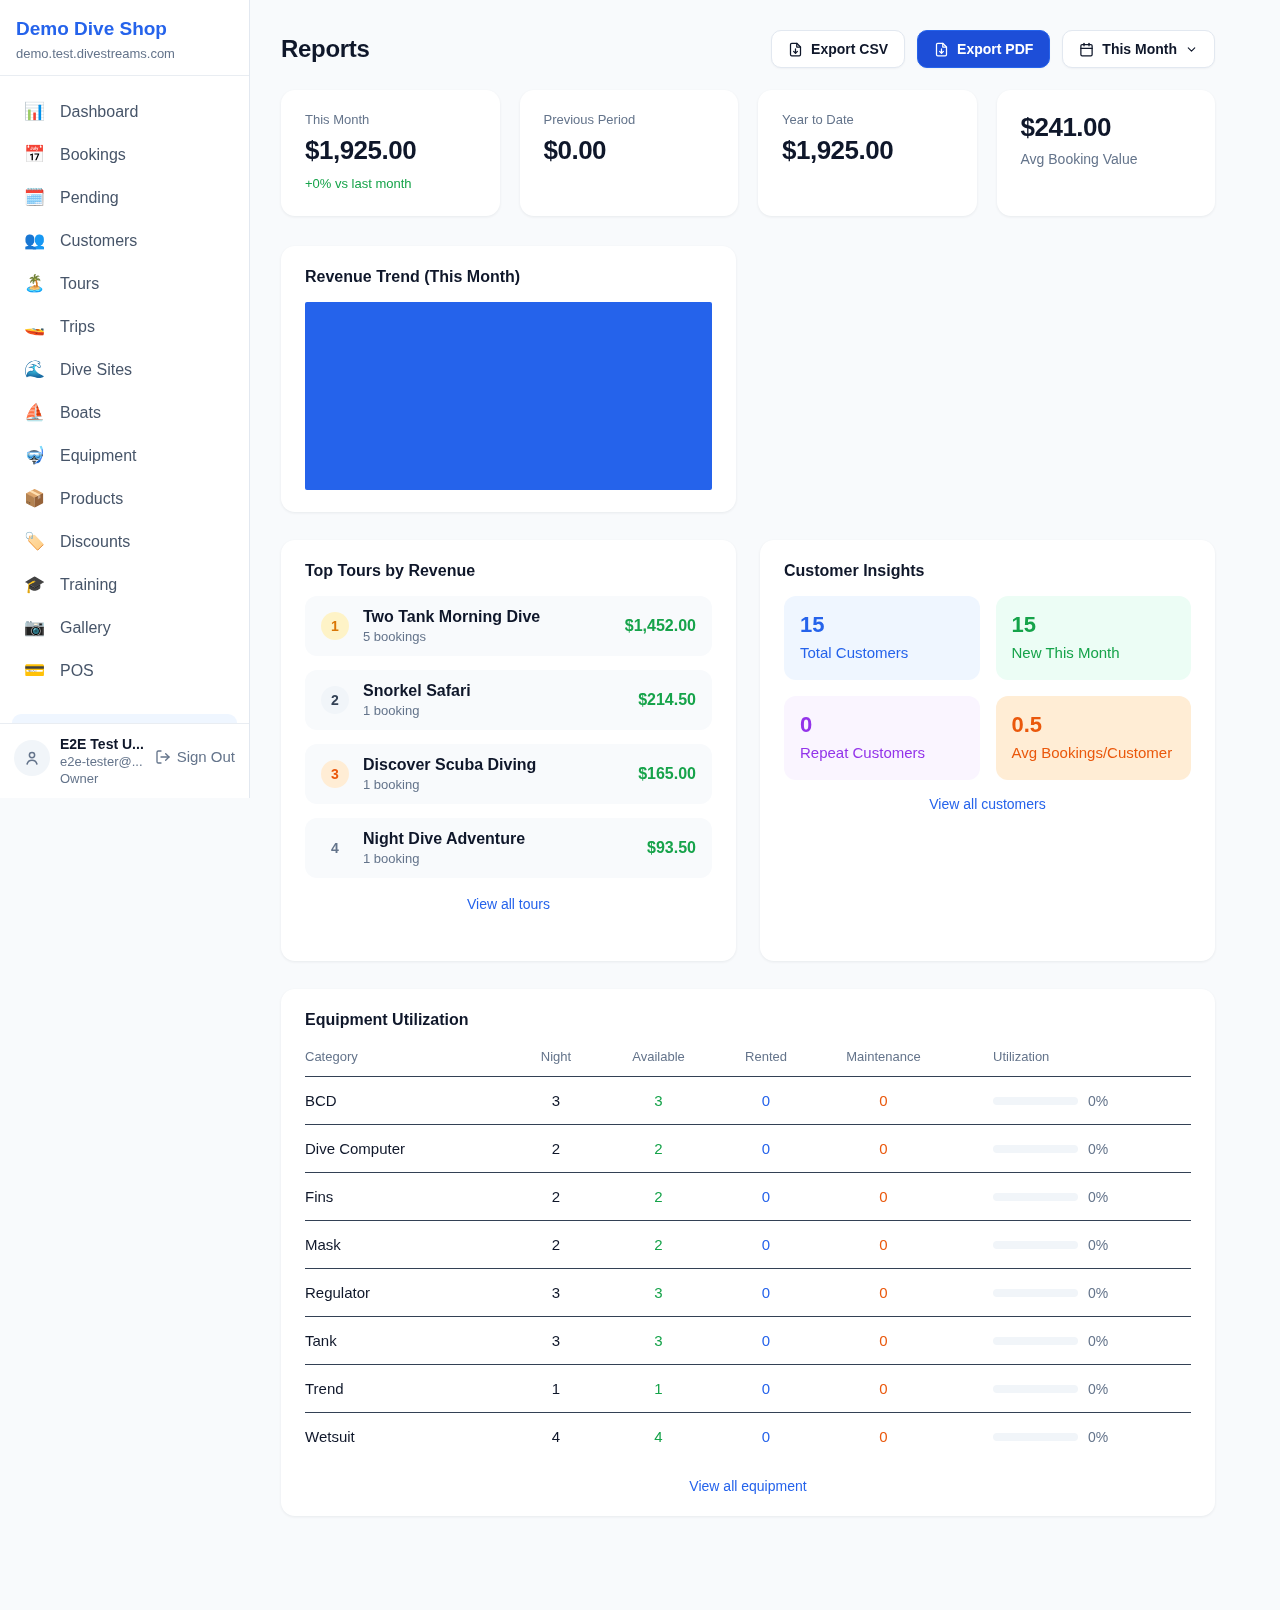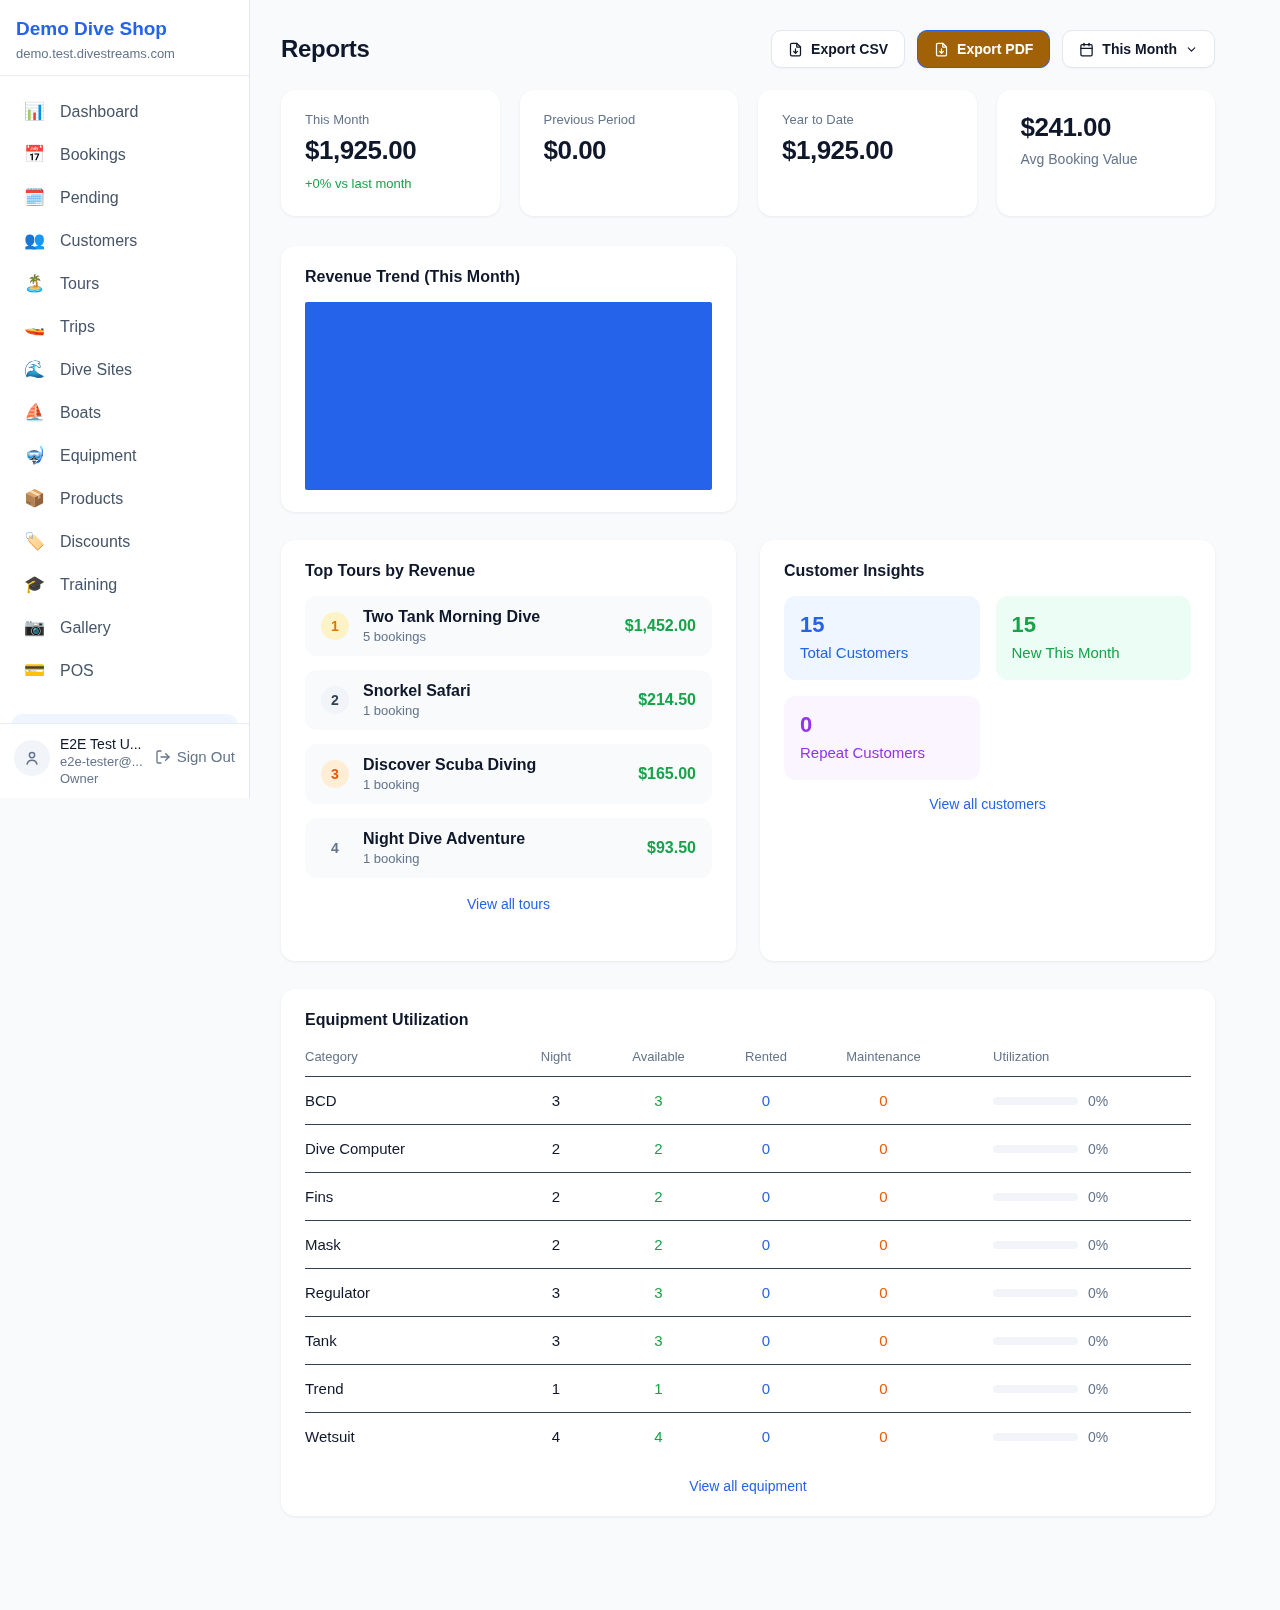--- a/index.html
+++ b/index.html
@@ -39,38 +39,38 @@
     padding: 12px 14px;
     display: flex; align-items: flex-start; gap: 10px;
   }
   .avatar {
     width: 36px; height: 36px; border-radius: 50%;
     background: #f1f5f9; color: #64748b;
     display: flex; align-items: center; justify-content: center;
     flex: none; margin-top: 4px;
   }
   .user-meta { min-width: 0; }
-  .user-name { font-size: 14px; font-weight: normal; color: #0f172a; margin-bottom: 2px; white-space: nowrap; }
+  .user-name { font-size: 14px; font-weight: bold; color: #0f172a; margin-bottom: 2px; white-space: nowrap; }
   .user-email { font-size: 13px; color: #64748b; margin-bottom: 2px; white-space: nowrap; }
   .user-role { font-size: 13px; color: #64748b; }
   .signout { margin-left: auto; display: flex; align-items: center; gap: 6px; color: #64748b; font-size: 15px; cursor: pointer; padding-top: 12px; white-space: nowrap; justify-content: center; }
   
   .main { flex: 1; padding: 30px 0 0 31px; }
   .content { width: 934px; }
   .page-header { display: flex; align-items: center; justify-content: space-between; margin-bottom: 22px; }
   .page-title { font-size: 24px; font-weight: bold; letter-spacing: -0.3px; }
   .header-actions { display: flex; gap: 12px; }
   .btn {
     display: flex; align-items: center; gap: 8px;
     height: 38px; padding: 0 16px;
     border-radius: 10px; border: 1px solid #e2e8f0;
     background: #fff; font-size: 14px; font-weight: bold; color: #0f172a;
     cursor: pointer; box-shadow: 0 1px 2px rgba(15,23,42,.04);
   }
-  .btn-primary { background: #a16207; border-color: #2563eb; color: #fff; }
+  .btn-primary { background: #1d4ed8; border-color: #2563eb; color: #fff; }
   .btn svg { display: block; }
   .card {
     background: #fff; border-radius: 14px;
     box-shadow: 0 1px 3px rgba(15,23,42,.07);
     padding: 22px 24px;
   }
   .card-title { font-size: 16px; font-weight: bold; margin-bottom: 16px; }
   
   .stats-row { display: grid; grid-template-columns: repeat(4, 1fr); gap: 20px; margin-bottom: 30px; }
   .stat-card { height: 126px; }
@@ -330,20 +330,24 @@
             <div class="tile-label" style="color: rgb(37, 99, 235);">Total Customers</div>
           </div>
           <div class="tile" style="background-color: rgb(236, 253, 245);">
             <div class="tile-value" style="color: rgb(22, 163, 74);">15</div>
             <div class="tile-label" style="color: rgb(22, 163, 74);">New This Month</div>
           </div>
           <div class="tile" style="background-color: rgb(250, 245, 255);">
             <div class="tile-value" style="color: rgb(147, 51, 234);">0</div>
             <div class="tile-label" style="color: rgb(147, 51, 234);">Repeat Customers</div>
           </div>
+          <div class="tile" style="background-color: rgb(255, 237, 213);">
+            <div class="tile-value" style="color: rgb(234, 88, 12);">0.5</div>
+            <div class="tile-label" style="color: rgb(234, 88, 12);">Avg Bookings/Customer</div>
+          </div>
         </div>
         <a class="view-link">View all customers</a>
       </div>
     </div>
 
     <div class="card equip-card">
       <div class="card-title">Equipment Utilization</div>
       <div class="erow erow-head">
         <div class="ecol-cat">Category</div>
         <div class="ecol-total">Night</div>

